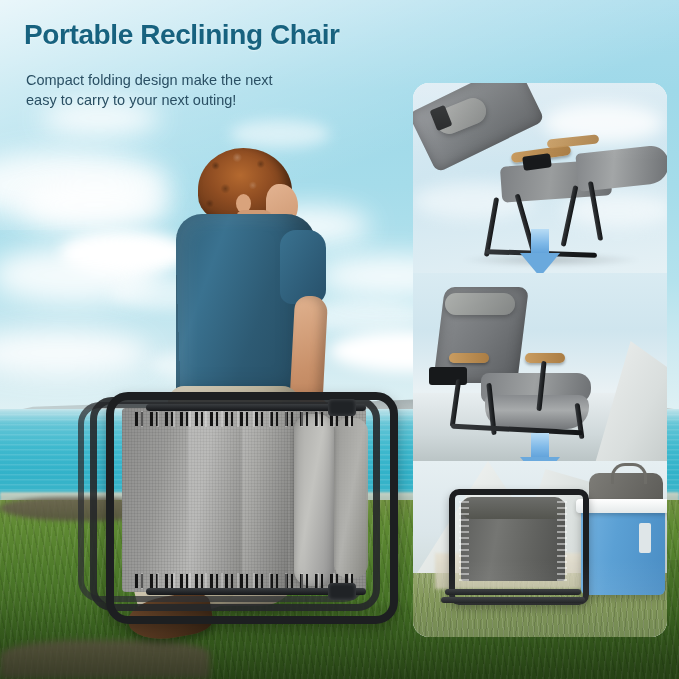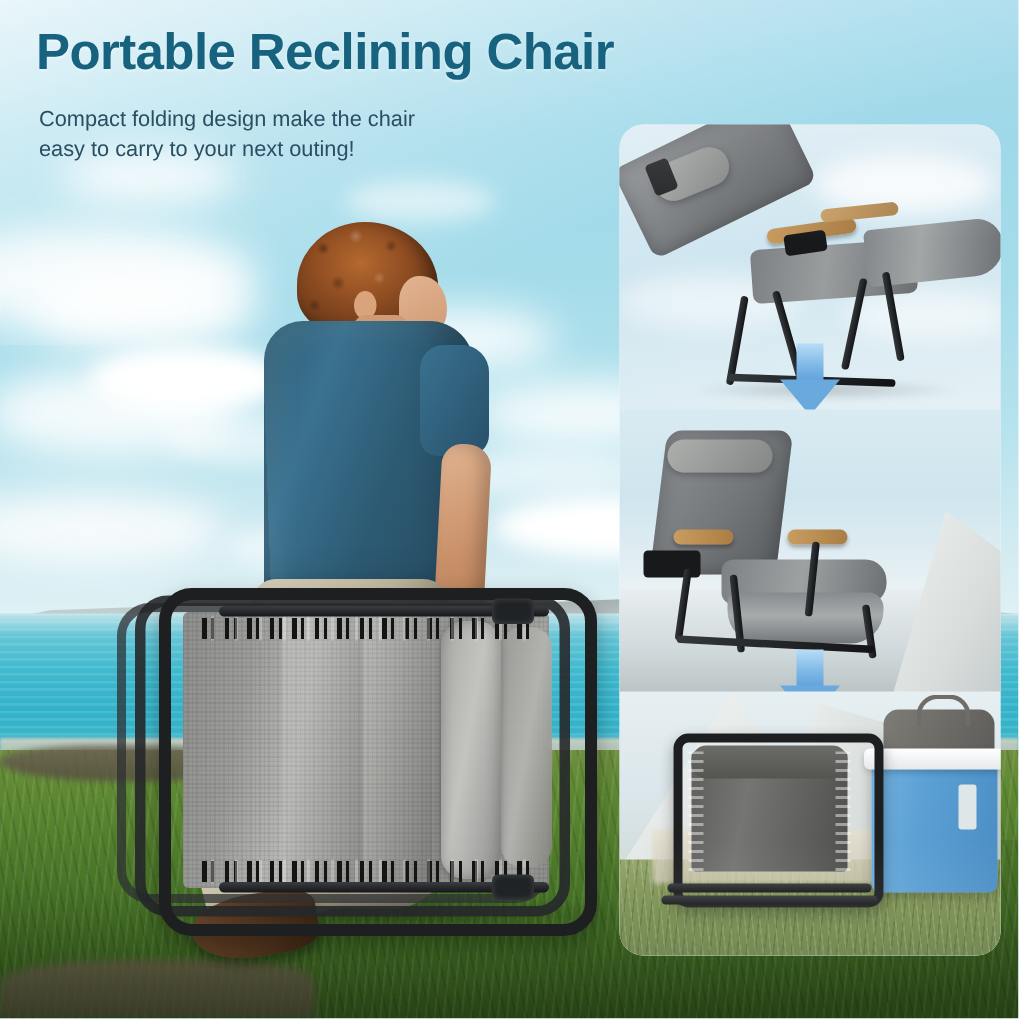--- a/index.html
+++ b/index.html
@@ -77,21 +77,21 @@
   }
   .dirt2{
     position:absolute;left:0px;top:640px;width:210px;height:39px;
     background:linear-gradient(180deg,#5a5040 0%,#3e3a2c 100%);
     border-radius:40% 35% 0 0;filter:blur(3px);opacity:.8;
   }
 
   
   .copy{position:absolute;left:24px;top:14px;width:400px;}
   .title{
-    font-size:34px;line-height:42px;font-weight:bold;color:#17627f;
+    font-size:28px;line-height:42px;font-weight:bold;color:#17627f;
     letter-spacing:-.4px;margin:0;white-space:nowrap;
     text-shadow:0 1px 2px rgba(255,255,255,.45);
   }
   .subtitle{
     font-size:21px;line-height:28px;font-weight:normal;color:#1d5f79;
     margin:8px 0 0 2px;letter-spacing:-.1px;
   }
   .body-copy{
     font-size:14.5px;line-height:20px;color:#2a4f63;
     margin:14px 0 0 2px;max-width:330px;
@@ -539,21 +539,21 @@
     <div class="fc-frame"></div>
     <div class="fc-bar" style="left:40px;top:12px;width:220px;"></div>
     <div class="fc-bar" style="left:40px;top:196px;width:220px;"></div>
     <div class="fc-latch" style="left:222px;top:7px;"></div>
     <div class="fc-latch" style="left:222px;top:191px;"></div>
   </div>
 
   <div class="copy">
     <h1 class="title">Portable Reclining Chair</h1>
     <p class="body-copy">
-      <span>Compact folding design make the chair</span><br>
+      <span>Compact folding design make the next</span><br>
       <span>easy to carry to your next outing!</span>
     </p>
   </div>
 
   <div class="panel">
     <div class="panel-scene">
 
       <div class="cell1">
         <div class="c1-cloud" style="left:130px;top:20px;width:120px;height:40px;"></div>
         <div class="c1-cloud" style="left:0px;top:100px;width:120px;height:36px;opacity:.5;"></div>

